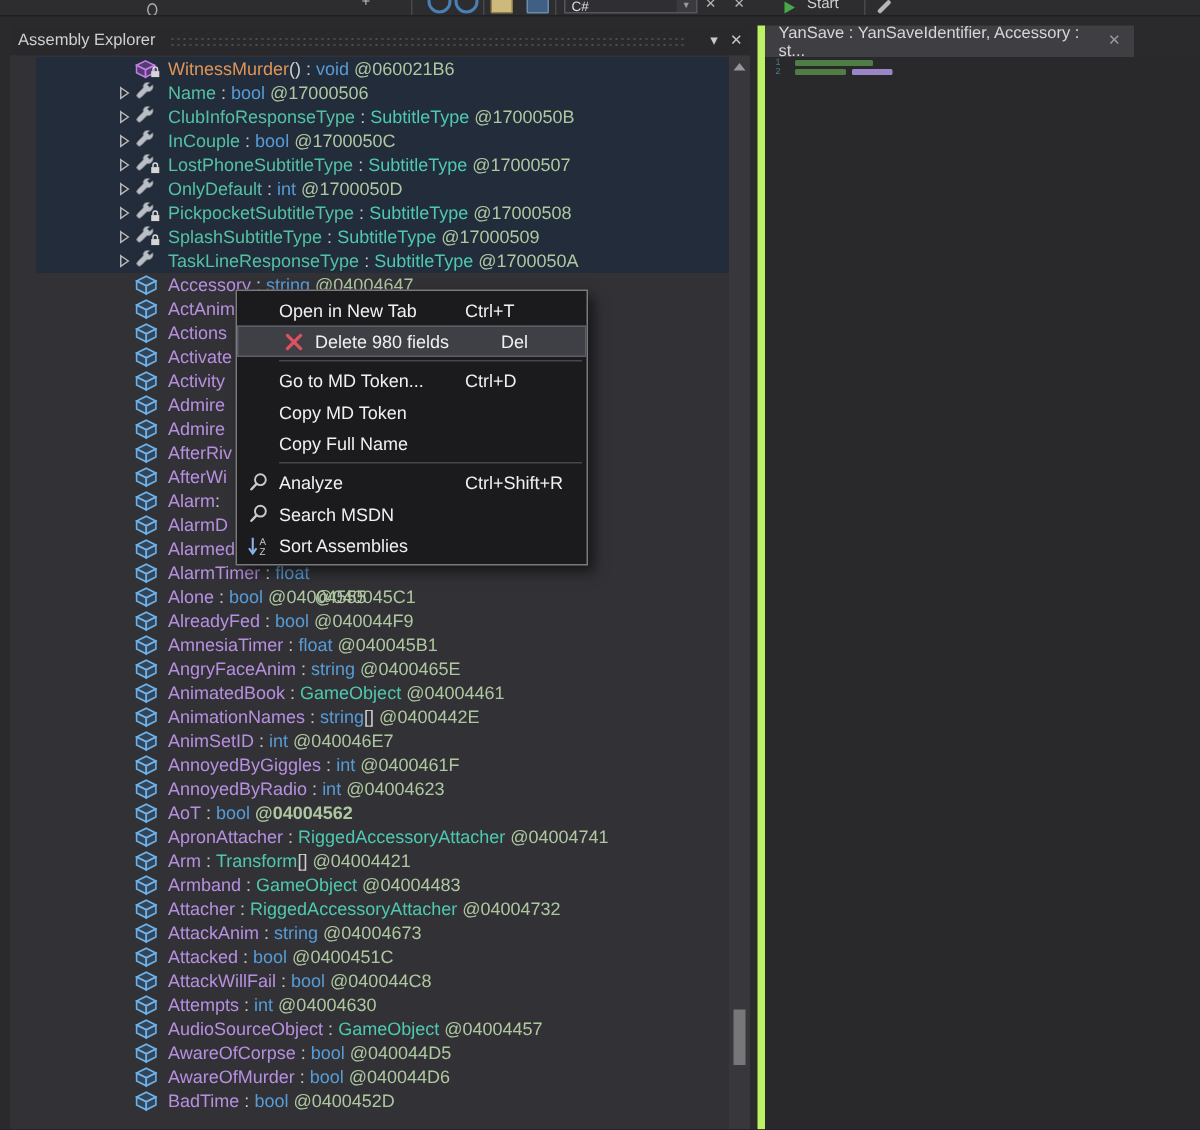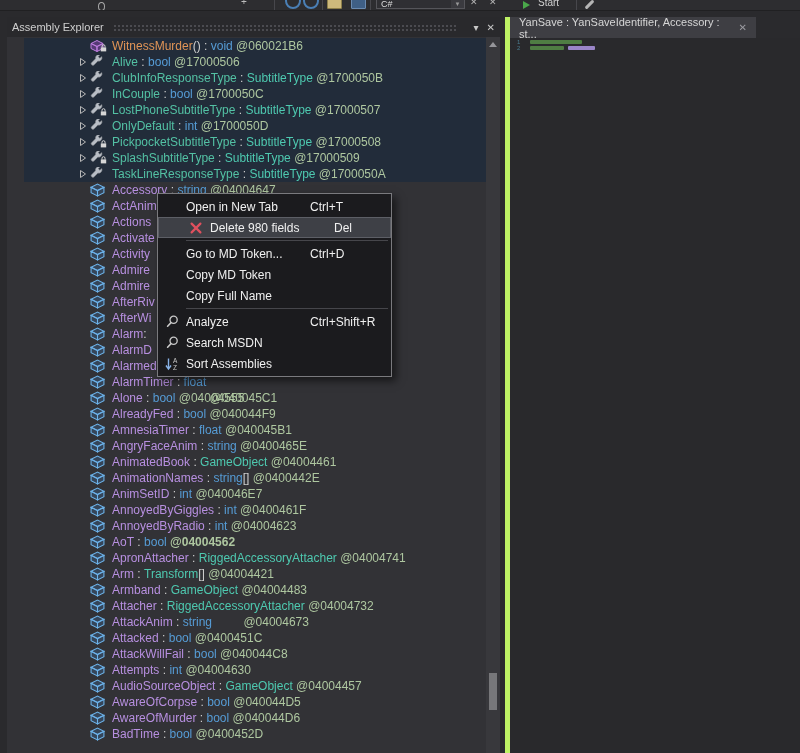--- a/index.html
+++ b/index.html
@@ -136,21 +136,21 @@
           <span class="exp">
             <svg width="8" height="10" viewBox="0 0 8 10">
               <path d="M1.5 1.5 L6.5 5 L1.5 8.5 Z" fill="none" stroke="#b8b8b8" stroke-width="1"></path>
             </svg>
           </span>
           <span class="micon">
             <svg width="14" height="14" viewBox="0 0 14 14">
               <path d="M11.8 1.6 a3.4 3.4 0 0 1 -3.9 4.5 L4.2 9.8 a1.7 1.7 0 1 1 -2.4 -2.4 L5.5 3.7 a3.4 3.4 0 0 1 4.5 -3.9 L8.2 1.6 L9.8 3.2 Z" fill="#b9bec6" stroke="#7d8187" stroke-width="0.6"></path>
             </svg>
           </span>
-          <span class="n-property">Alive</span>
+          <span class="n-property">Name</span>
           <span class="punct" style="white-space: pre;"> : </span>
           <span class="t-kw">bool</span>
           <span class="addr" style="white-space: pre;"> @17000506</span>
         </div>
         <div class="row selected">
           <span class="exp">
             <svg width="8" height="10" viewBox="0 0 8 10">
               <path d="M1.5 1.5 L6.5 5 L1.5 8.5 Z" fill="none" stroke="#b8b8b8" stroke-width="1"></path>
             </svg>
           </span>
@@ -684,21 +684,21 @@
               <g stroke="#6db3ea" stroke-width="1" fill="rgba(60,120,180,0.28)">
                 <path d="M1 4 L7 1 L13 4 L7 7 Z"></path>
                 <path d="M1 4 L1 9 L7 12 L7 7 Z"></path>
                 <path d="M13 4 L13 9 L7 12 L7 7 Z"></path>
               </g>
             </svg>
           </span>
           <span class="n-field">AttackAnim</span>
           <span class="punct" style="white-space: pre;"> : </span>
           <span class="t-kw">string</span>
-          <span class="addr" style="white-space: pre; padding-left: 28px;"> @04004673</span>
+          <span class="addr" style="white-space: pre;"> @04004673</span>
         </div>
         <div class="row">
           <span class="exp"></span>
           <span class="micon">
             <svg width="15" height="14" viewBox="0 0 14 13">
               <g stroke="#6db3ea" stroke-width="1" fill="rgba(60,120,180,0.28)">
                 <path d="M1 4 L7 1 L13 4 L7 7 Z"></path>
                 <path d="M1 4 L1 9 L7 12 L7 7 Z"></path>
                 <path d="M13 4 L13 9 L7 12 L7 7 Z"></path>
               </g>

